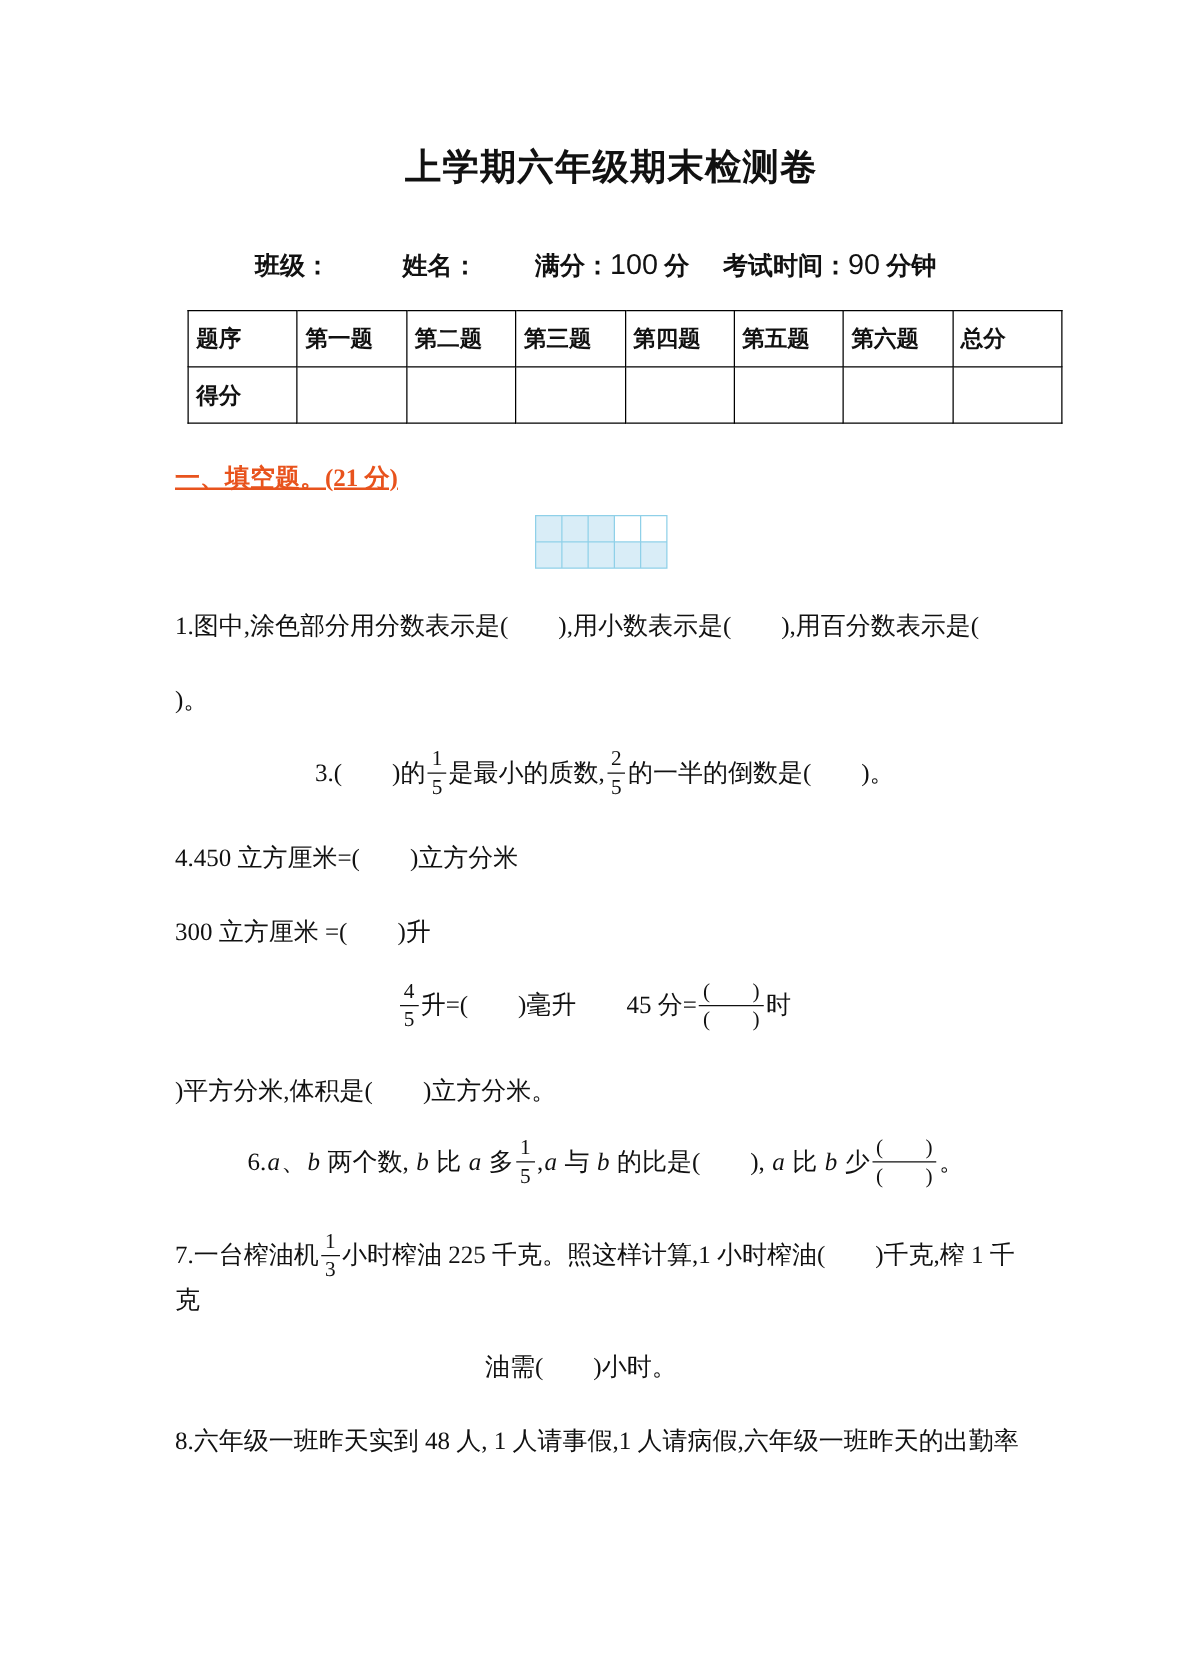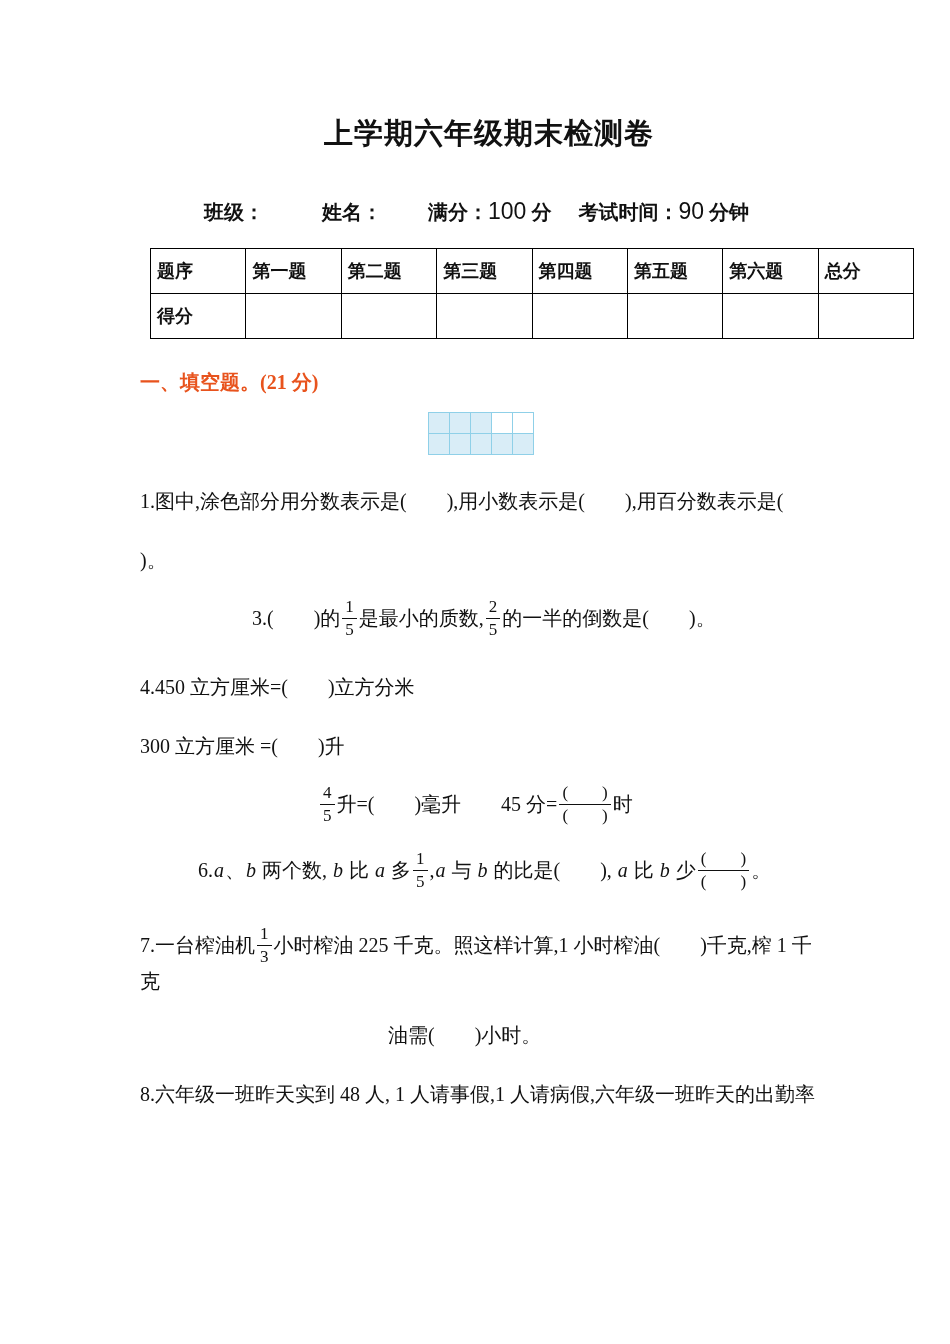--- a/index.html
+++ b/index.html
@@ -28,37 +28,38 @@
   }
   .info-line .lbl-class { margin-right: 58px; }
   .info-line .lbl-name  { margin-right: 46px; }
   .info-line .score-group { margin-right: 22px; }
   .big-num { font-size: 23px; font-family: "Liberation Sans", "DejaVu Sans", sans-serif; font-weight: 500; text-align: center; }
 
   table.score-table {
     margin: 22px 0 0 150px;
     border-collapse: collapse;
     table-layout: fixed;
-    width: 764px;
+    width: 700px;
   }
   table.score-table td {
     border: 1.5px solid #000;
     height: 45px;
     padding: 0 6px;
     font-size: 18px;
     font-weight: 700;
     text-align: left;
     vertical-align: middle;
   }
 
   .section-heading {
     margin: 30px 0 0 140px;
     font-size: 20px;
     font-weight: 700;
     color: #e8531d;
+    text-decoration: underline;
   }
 
   .grid-figure {
     margin: 16px 0 0 428px;
     display: grid;
     grid-template-columns: repeat(5, 20px);
     grid-auto-rows: 20px;
     gap: 1px;
     padding: 1px;
     width: max-content;
@@ -160,20 +161,21 @@
     <div class="qline">4.450 立方厘米=(　　)立方分米</div>
     <div class="qline">300 立方厘米 =(　　)升</div>
     <div class="qline q4l3"><span class="frac">
           <span class="fnum">4</span>
           <span class="fden">5</span>
         </span><span>升=(　　)毫升</span><span>　　45 分=</span><span class="frac">
           <span class="fnum">(　　)</span>
           <span class="fden">(　　)</span>
         </span><span>时</span></div>
 
+    <div class="qline">)平方分米,体积是(　　)立方分米。</div>
 
     <div class="qline q6"><span>6.</span><span class="var">a</span><span>、</span><span class="var">b</span><span> 两个数, </span><span class="var">b</span><span> 比 </span><span class="var">a</span><span> 多</span><span class="frac">
           <span class="fnum">1</span>
           <span class="fden">5</span>
         </span><span>,</span><span class="var">a</span><span> 与 </span><span class="var">b</span><span> 的比是(　　), </span><span class="var">a</span><span> 比 </span><span class="var">b</span><span> 少</span><span class="frac">
           <span class="fnum">(　　)</span>
           <span class="fden">(　　)</span>
         </span><span>。</span></div>
 
     <div class="qline"><span>7.一台榨油机</span><span class="frac">

